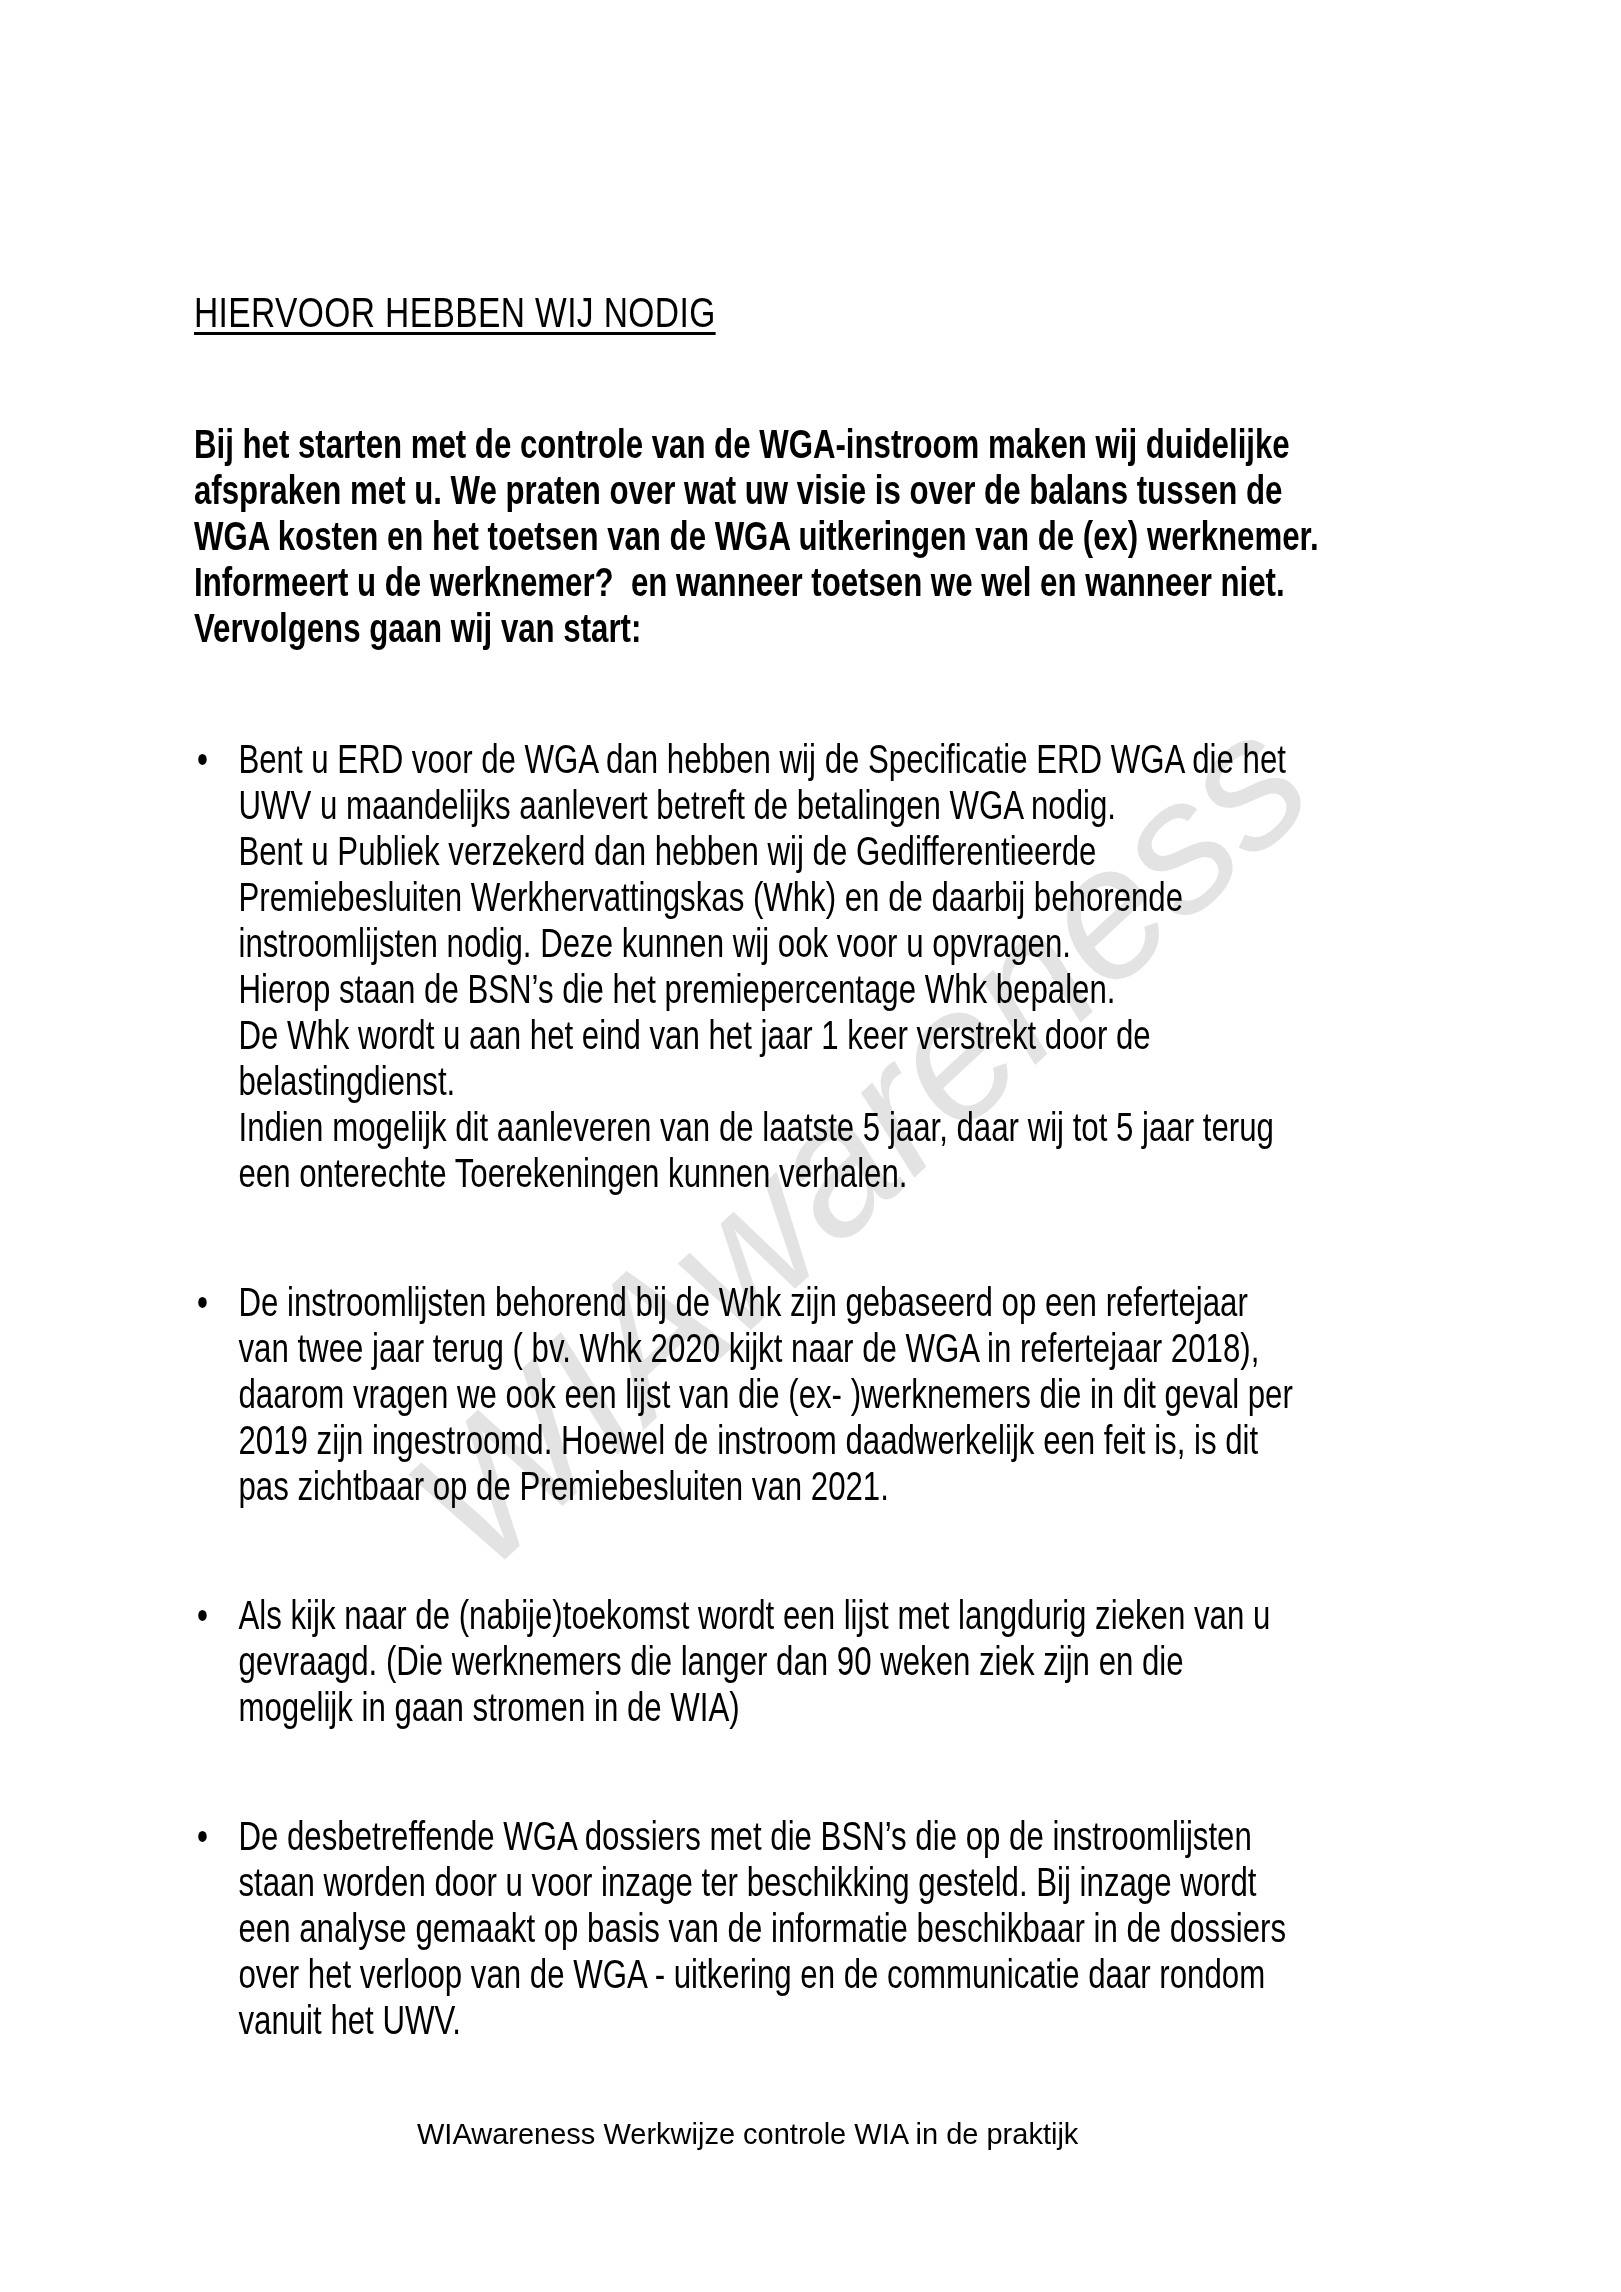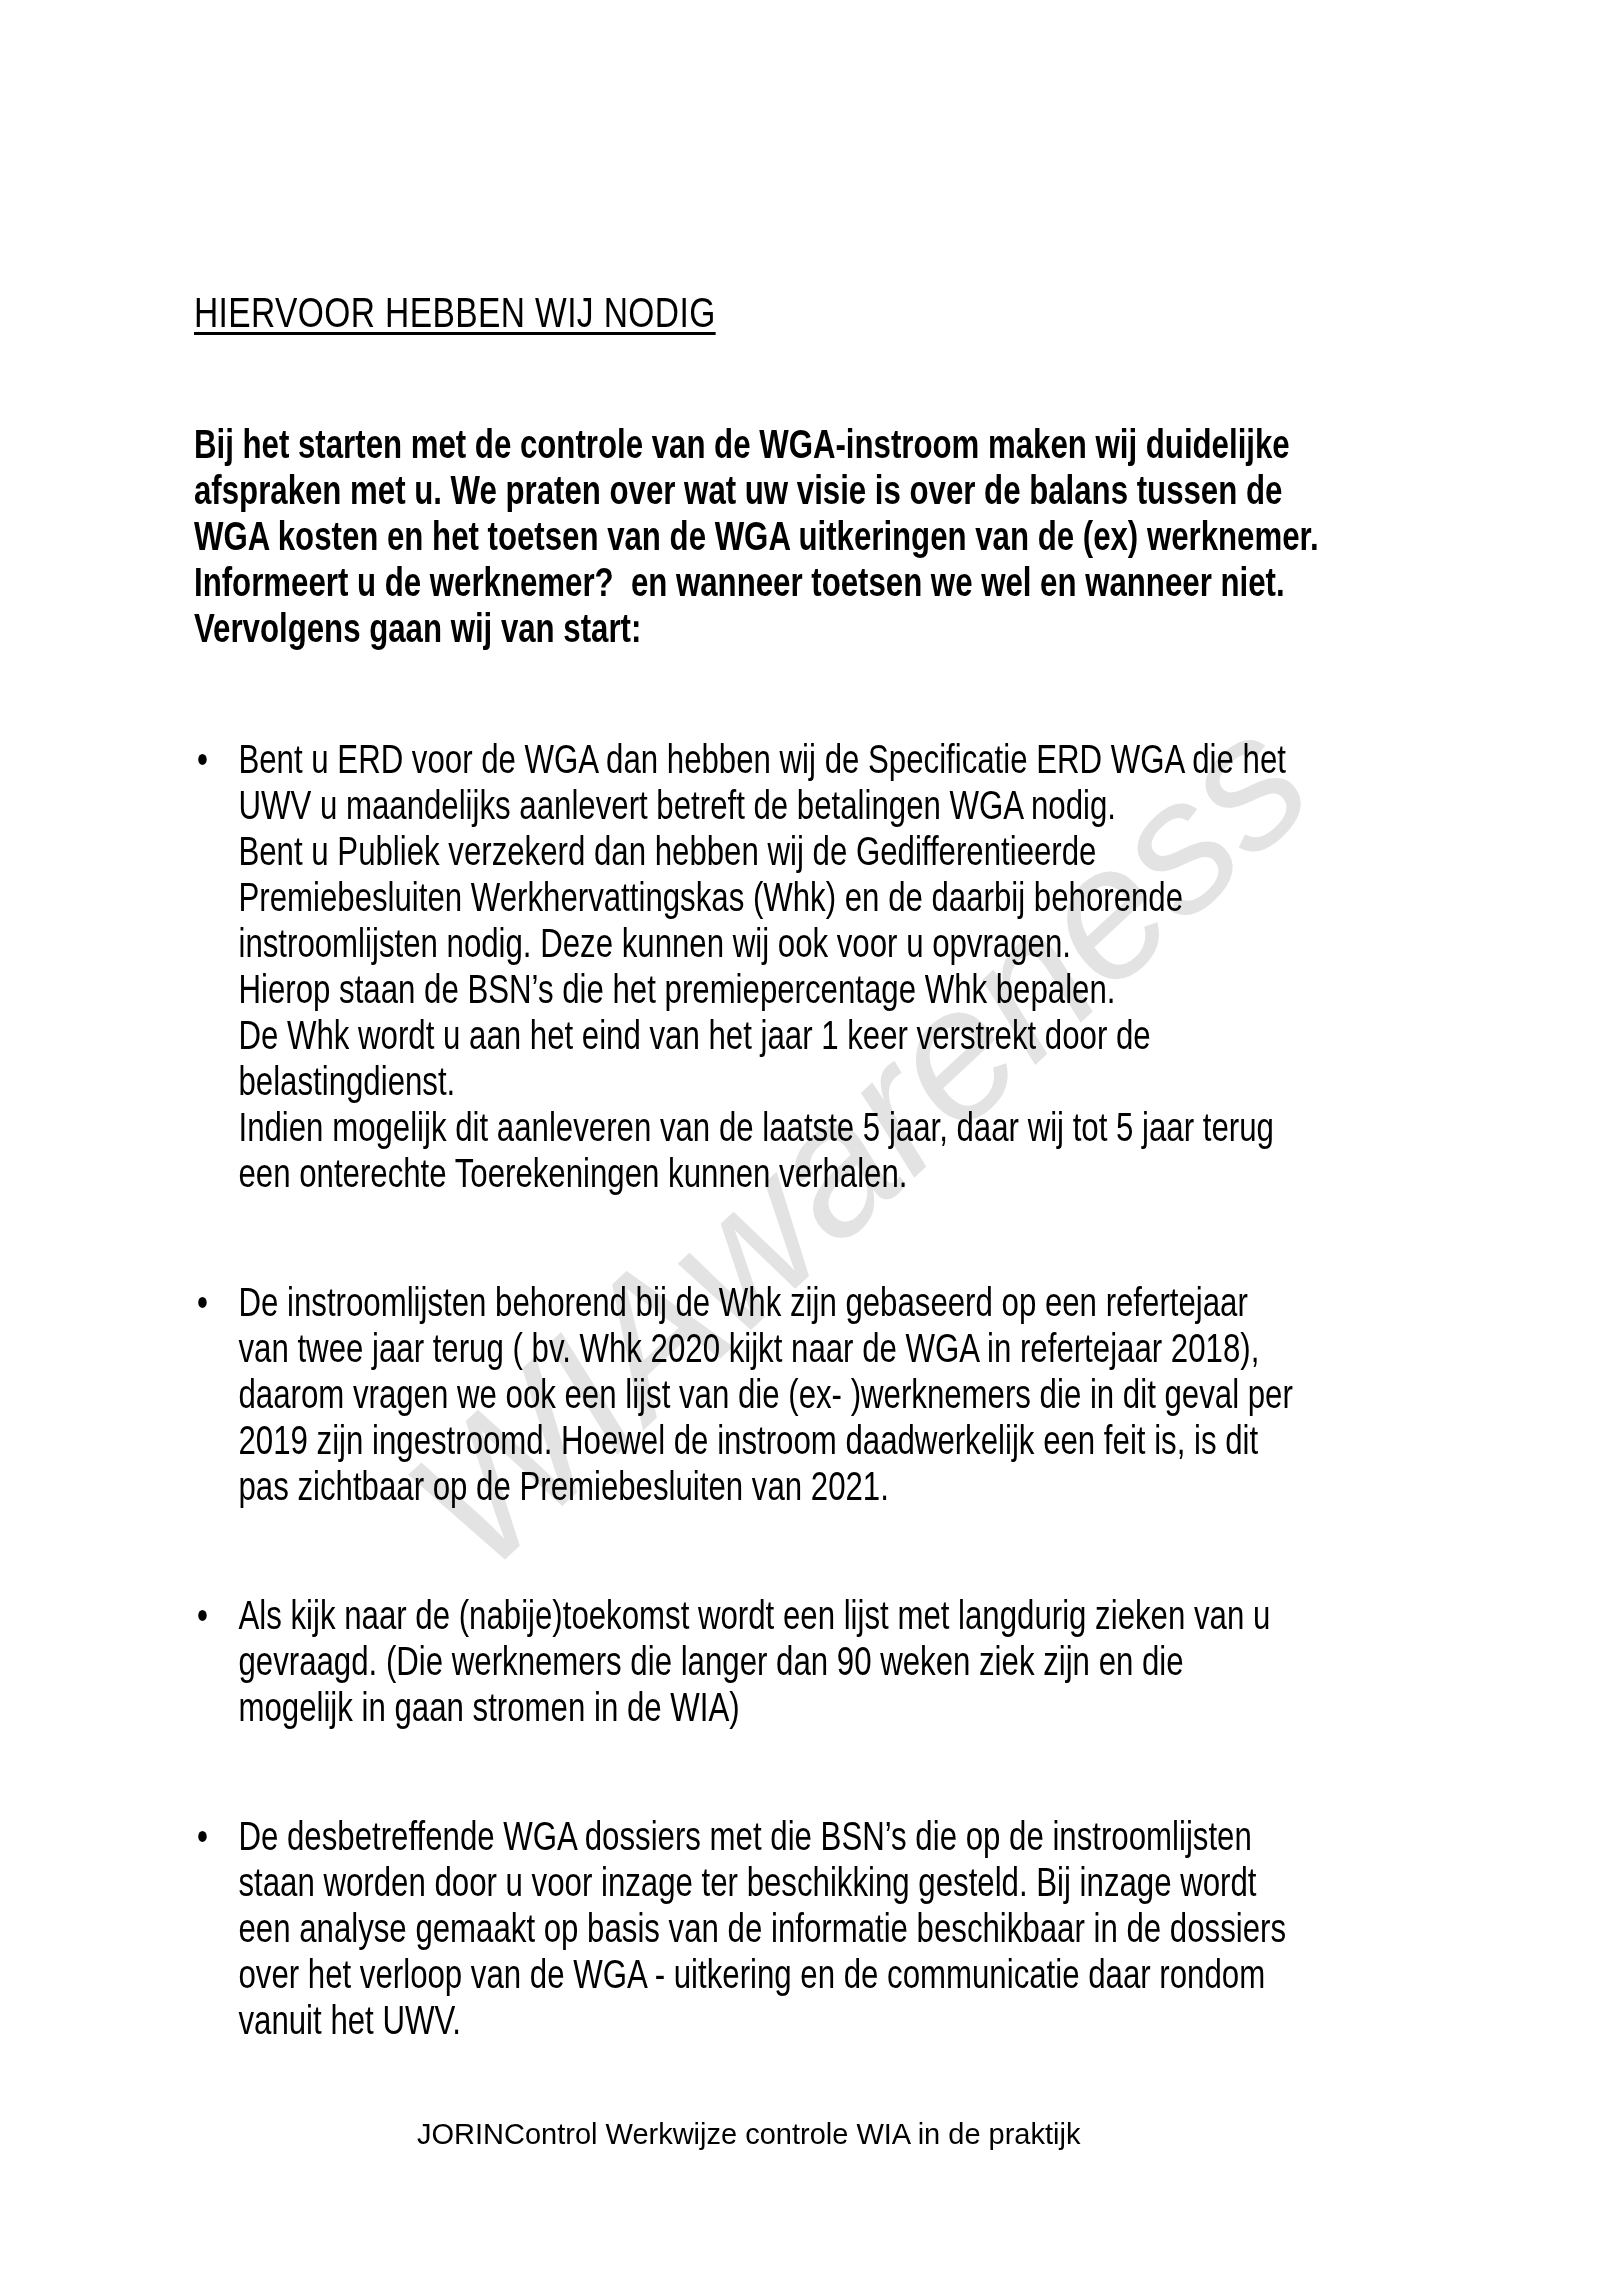--- a/index.html
+++ b/index.html
@@ -115,15 +115,15 @@
 gevraagd. (Die werknemers die langer dan 90 weken ziek zijn en die
 mogelijk in gaan stromen in de WIA)</li>
       <li class="multiline">De desbetreffende WGA dossiers met die BSN’s die op de instroomlijsten
 staan worden door u voor inzage ter beschikking gesteld. Bij inzage wordt
 een analyse gemaakt op basis van de informatie beschikbaar in de dossiers
 over het verloop van de WGA - uitkering en de communicatie daar rondom
 vanuit het UWV.</li>
     </ul>
   </div>
 
-  <div class="footer">JORINControl Werkwijze controle WIA in de praktijk</div>
+  <div class="footer">WIAwareness Werkwijze controle WIA in de praktijk</div>
 </div>
 
 
 </body></html>

